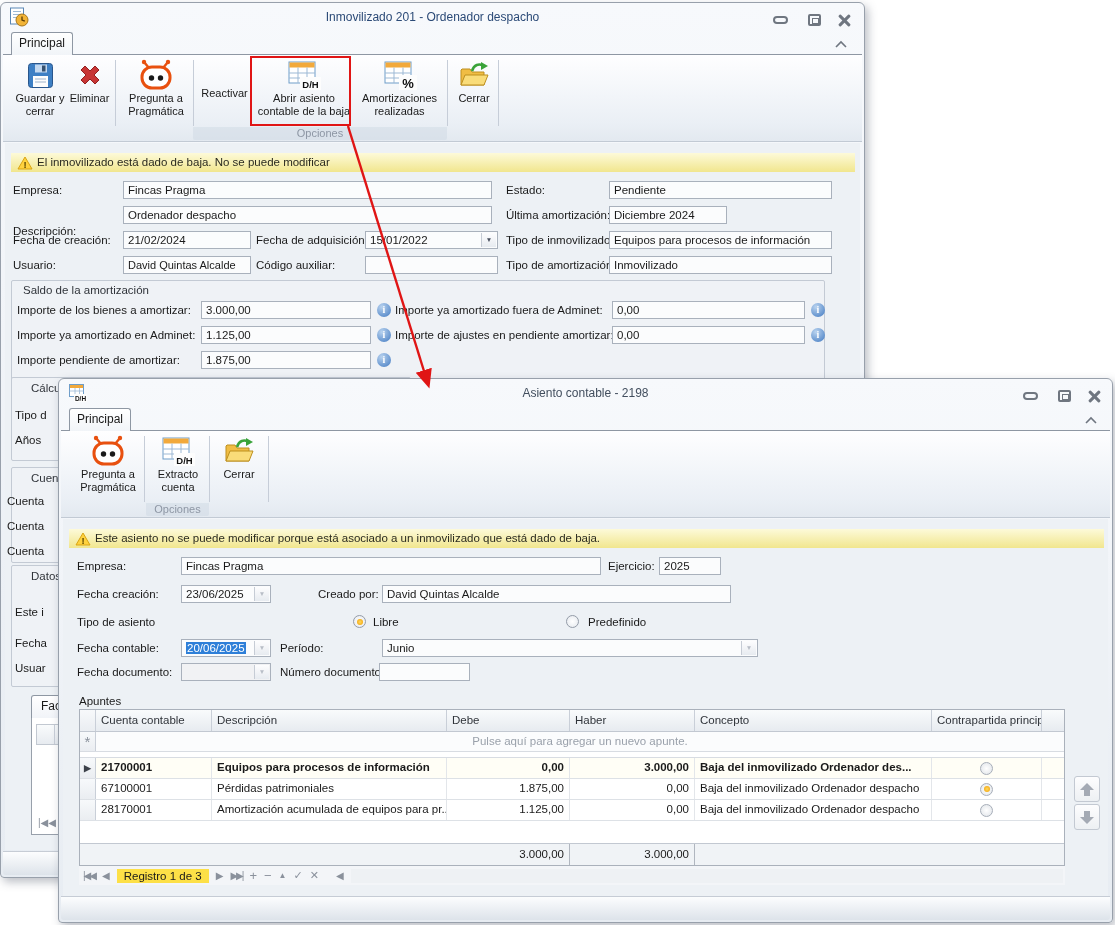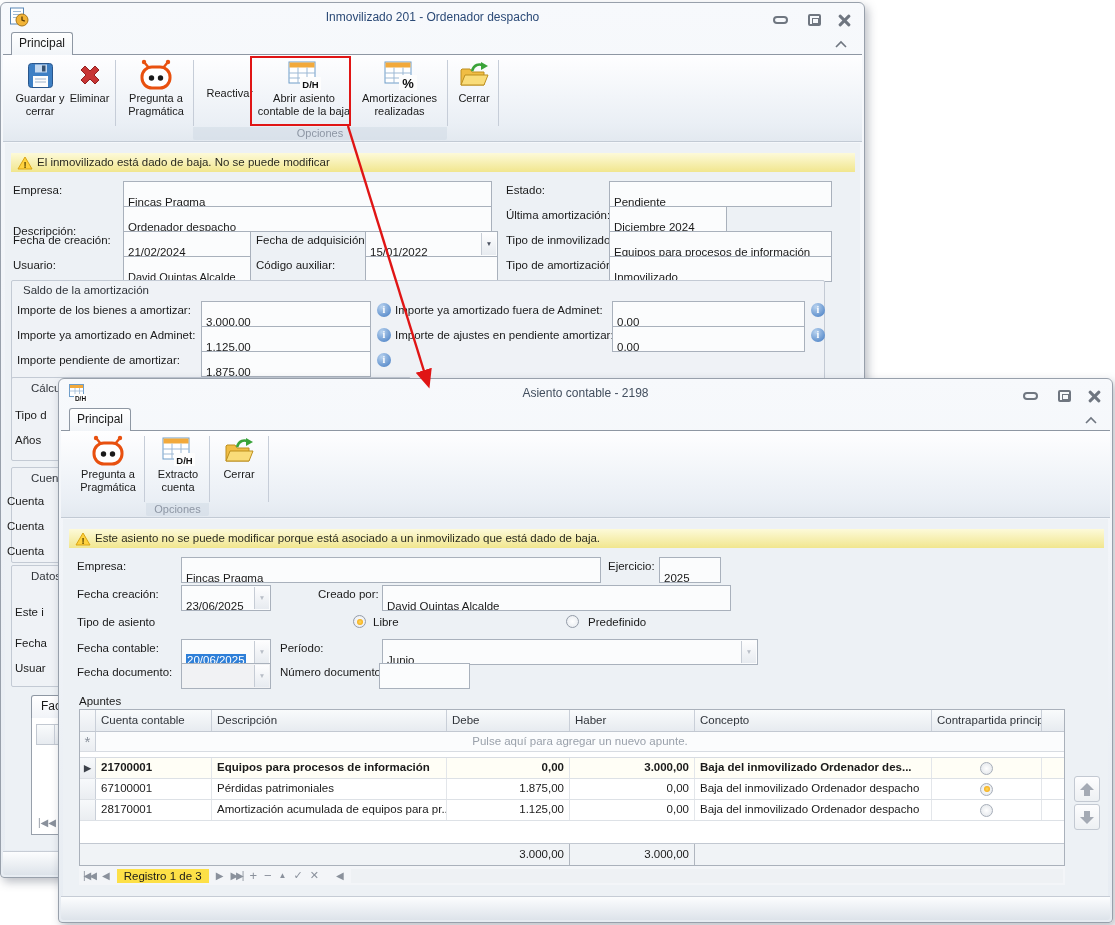--- a/index.html
+++ b/index.html
@@ -27,21 +27,21 @@
   .rbtn .ricon { height:34px; display:flex; align-items:center; justify-content:center; }
   .rbtn.textonly { justify-content:center; }
   .rsep { position:absolute; top:5px; height:66px; width:1px; background:#c6cdd8; }
   .gstrip { position:absolute; bottom:1px; height:13px; background:rgba(205,215,227,.45); border-radius:0 0 2px 2px; font-size:11px; color:#8d96a4; text-align:center; line-height:13px; }
 
   
   .formarea { position:absolute; left:4px; right:4px; background:#edf1f5; }
   .warn { position:absolute; height:19px; background:linear-gradient(#fdfad9,#f1e68e); font-size:11.5px; line-height:19px; padding-left:26px; color:#2b2b20; }
   .warn svg { position:absolute; left:6px; top:3px; }
   .lbl { position:absolute; white-space:nowrap; }
-  .fld { position:absolute; height:18px; background:#fbfcfd; border:1px solid #a9b1bc; line-height:16px; padding:12px 4px; white-space:nowrap; overflow:hidden; }
+  .fld { position:absolute; height:18px; background:#fbfcfd; border:1px solid #a9b1bc; line-height:16px; padding:0 4px; white-space:nowrap; overflow:hidden; }
   .fld.dis { background:#f1f2f4; color:#7a8088; }
   .ca { position:absolute; right:1px; top:1px; bottom:1px; width:15px; background:linear-gradient(#fdfdfe,#e7ebf0); border-left:1px solid #c6ccd5; font-size:6.5px; color:#4a5160; display:flex; align-items:center; justify-content:center; }
   .ca.dis { color:#b8bec7; }
   .selhl { background:#2e7fd8; color:#fff; padding:0 1px; }
   .gbox { position:absolute; border:1px solid #c3cad4; background:#eff2f6; border-radius:2px; }
   .gbox-title { position:absolute; font-size:11.5px; color:#30343a; }
   .info { position:absolute; width:14px; height:14px; border-radius:50%; background:radial-gradient(circle at 35% 28%, #b9d3ef, #5f90cd 75%); color:#fff; font-weight:bold; font-size:10px; text-align:center; line-height:14px; font-family:"Liberation Serif", serif; }
   .radio { position:absolute; width:13px; height:13px; border-radius:50%; border:1px solid #949ca8; background:radial-gradient(#ffffff,#e4e8ed); }
   .radio.on::after { content:""; position:absolute; left:2.5px; top:2.5px; right:2.5px; bottom:2.5px; border-radius:50%; background:radial-gradient(#ffd95e,#ef9c00); }
 
@@ -138,21 +138,21 @@
             <circle cx="7" cy="3" r="2.2" fill="#e8500f"></circle>
             <circle cx="31" cy="3" r="2.2" fill="#e8500f"></circle>
             <rect x="5" y="8" width="28" height="21" rx="10" fill="#fff" stroke="#e8500f" stroke-width="3"></rect>
             <circle cx="14.5" cy="19" r="2.7" fill="#1a1a1a"></circle>
             <circle cx="23.5" cy="19" r="2.7" fill="#1a1a1a"></circle>
           </svg>
       </span>
       <span>Pregunta a Pragmática</span>
     </div>
     <div class="rsep" style="left:190px;"></div>
-    <div class="rbtn textonly" style="left:193px; width:57px;align-items:flex-end;">
+    <div class="rbtn textonly" style="left:193px; width:57px;">
       <span>Reactivar</span>
     </div>
     <div class="rbtn" style="left:252px; width:98px;">
       <span class="ricon">
         <svg width="34" height="31" viewBox="0 0 34 31">
             <rect x="2" y="2" width="26" height="21" fill="#fff" stroke="#6e9dc9"></rect>
             <rect x="2.5" y="2.5" width="25" height="5" fill="#f2a93b"></rect>
             <path d="M2 13 H28 M2 18 H28 M11 7.5 V23 M20 7.5 V23" stroke="#9db9d5" stroke-width="1" fill="none"></path>
             <rect x="13" y="17" width="21" height="13" fill="#fdfdfd"></rect>
             <text x="23.5" y="27.5" font-size="9.5" font-weight="bold" text-anchor="middle" fill="#111">D/H</text>

